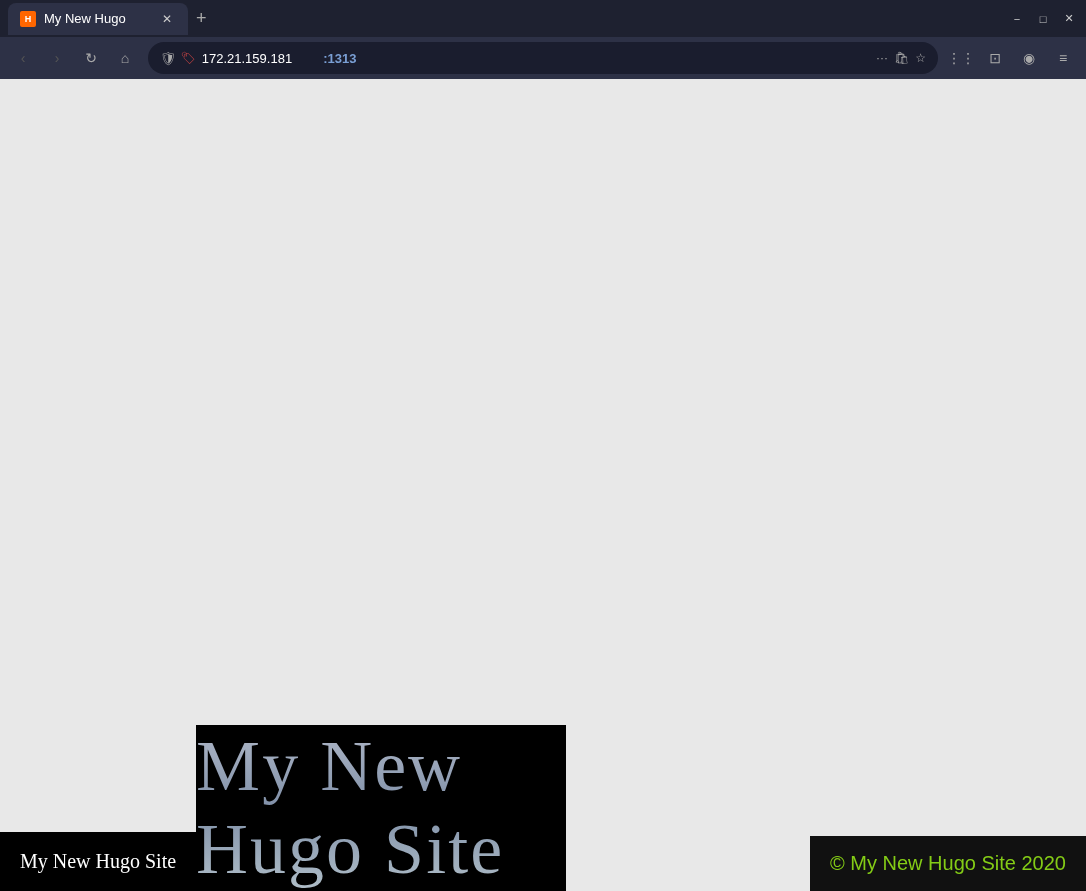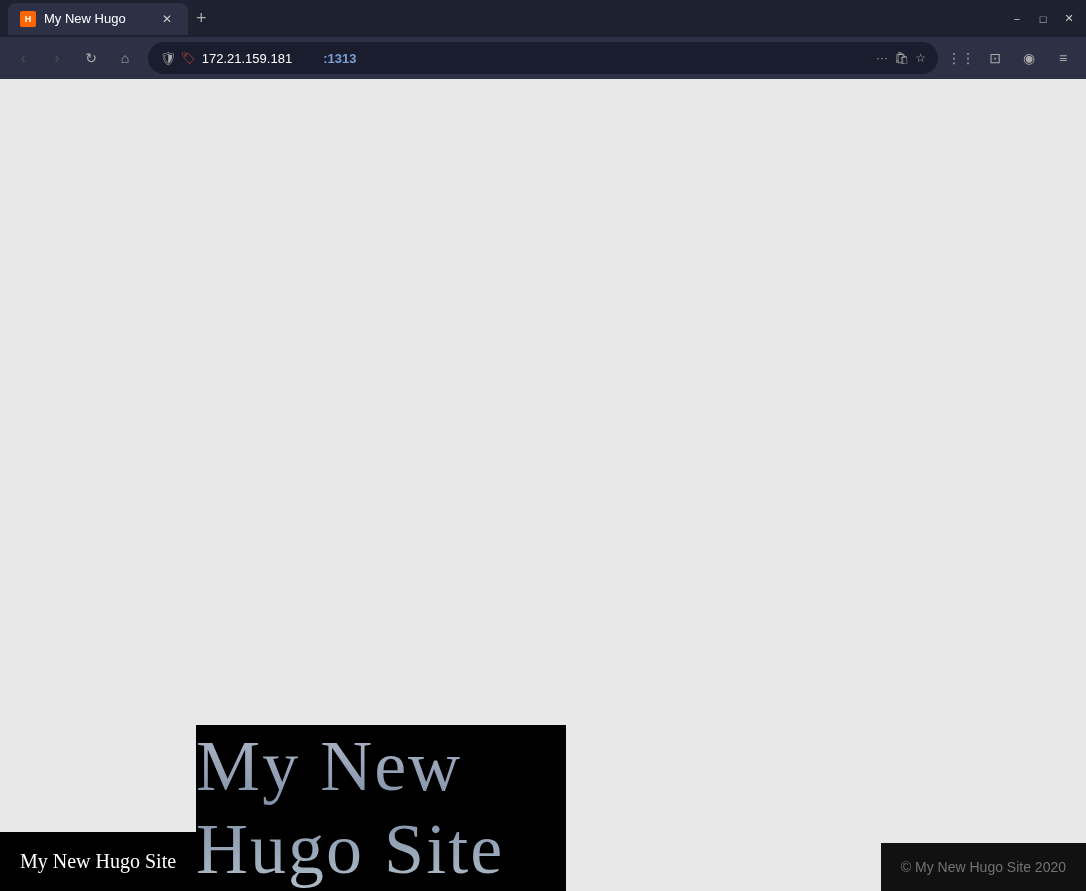--- a/index.html
+++ b/index.html
@@ -166,22 +166,22 @@
       background: #ebebeb;
       flex: 1;
     }
 
     
     .site-footer {
       background: #111111;
       padding: 16px 20px;
     }
     .site-footer-text {
-      color: #737373;
-      font-size: 14px;
+      color: #84cc16;
+      font-size: 20px;
       font-family: Arial, sans-serif;
     }
   </style>
 </head>
 <body>
 
 <div class="title-bar">
   <div class="title-bar-left">
     <div class="tab">
       <div class="tab-favicon">

